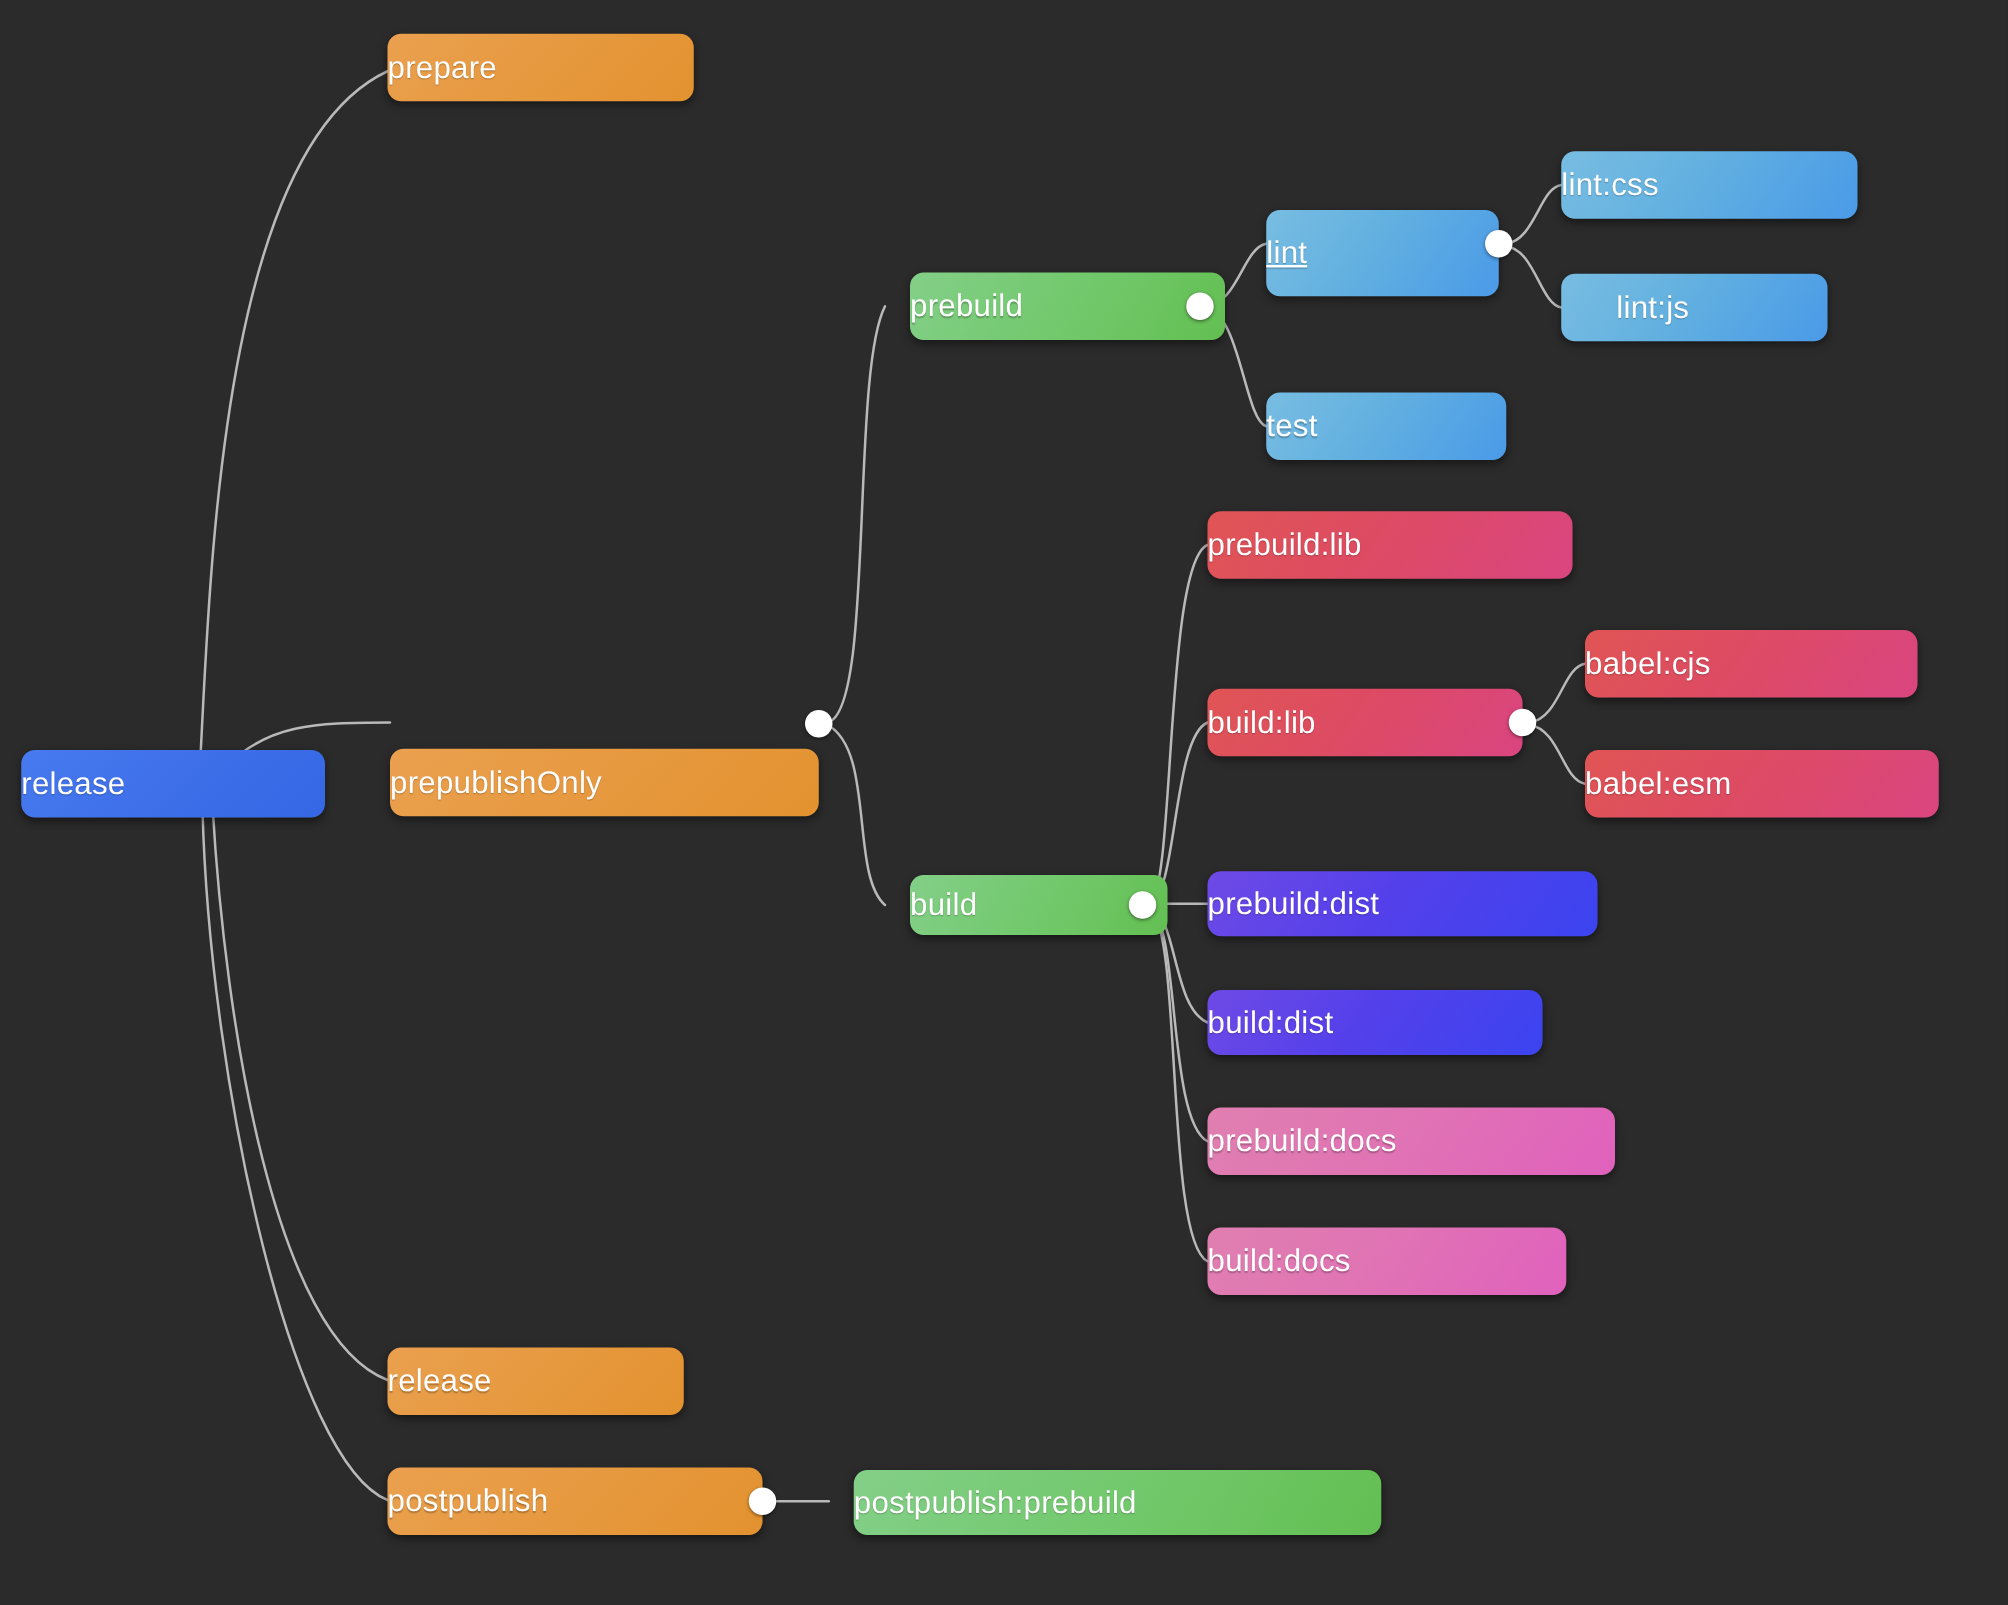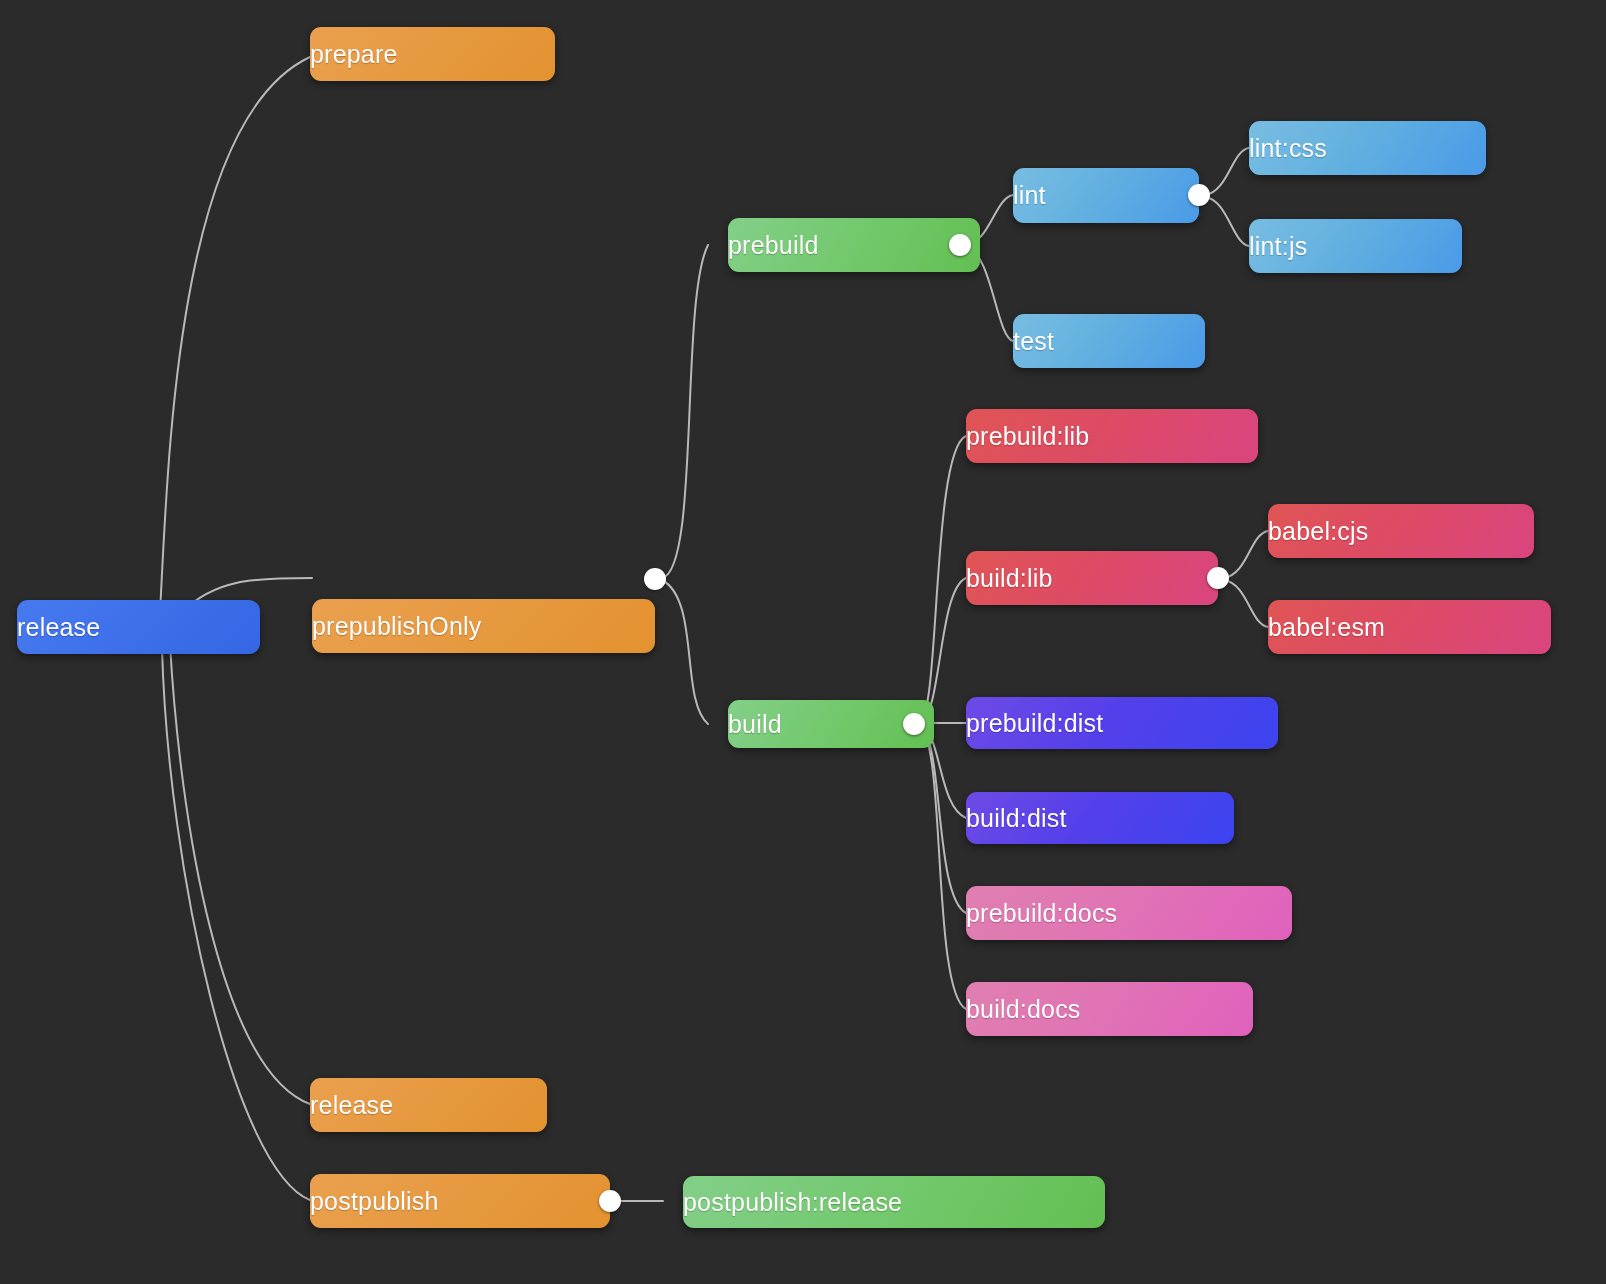--- a/index.html
+++ b/index.html
@@ -102,30 +102,30 @@
       <div class="hub" style="left: 599px; top: 1190px;"></div>
       <div class="node c-green" style="left: 708px; top: 218px; width: 252px; height: 54px;">
         <span class="label">prebuild</span>
       </div>
       <div class="hub" style="left: 949px; top: 234px;"></div>
       <div class="node c-green" style="left: 708px; top: 700px; width: 206px; height: 48px;">
         <span class="label">build</span>
       </div>
       <div class="hub" style="left: 903px; top: 713px;"></div>
       <div class="node c-green" style="left: 663px; top: 1176px; width: 422px; height: 52px;">
-        <span class="label">postpublish:release</span>
+        <span class="label">postpublish:prebuild</span>
       </div>
-      <div class="node c-blue" style="left: 1013px; top: 168px; width: 186px; height: 55px;">
+      <div class="node c-blue" style="left: 1013px; top: 168px; width: 186px; height: 69px; text-decoration: underline;">
         <span class="label">lint</span>
       </div>
       <div class="hub" style="left: 1188px; top: 184px;"></div>
       <div class="node c-blue" style="left: 1249px; top: 121px; width: 237px; height: 54px;">
         <span class="label">lint:css</span>
       </div>
-      <div class="node c-blue" style="left: 1249px; top: 219px; width: 213px; height: 54px;">
+      <div class="node c-blue" style="left: 1249px; top: 219px; width: 213px; height: 54px; padding-left: 44px;">
         <span class="label">lint:js</span>
       </div>
       <div class="node c-blue" style="left: 1013px; top: 314px; width: 192px; height: 54px;">
         <span class="label">test</span>
       </div>
       <div class="node c-red" style="left: 966px; top: 409px; width: 292px; height: 54px;">
         <span class="label">prebuild:lib</span>
       </div>
       <div class="node c-red" style="left: 966px; top: 551px; width: 252px; height: 54px;">
         <span class="label">build:lib</span>

